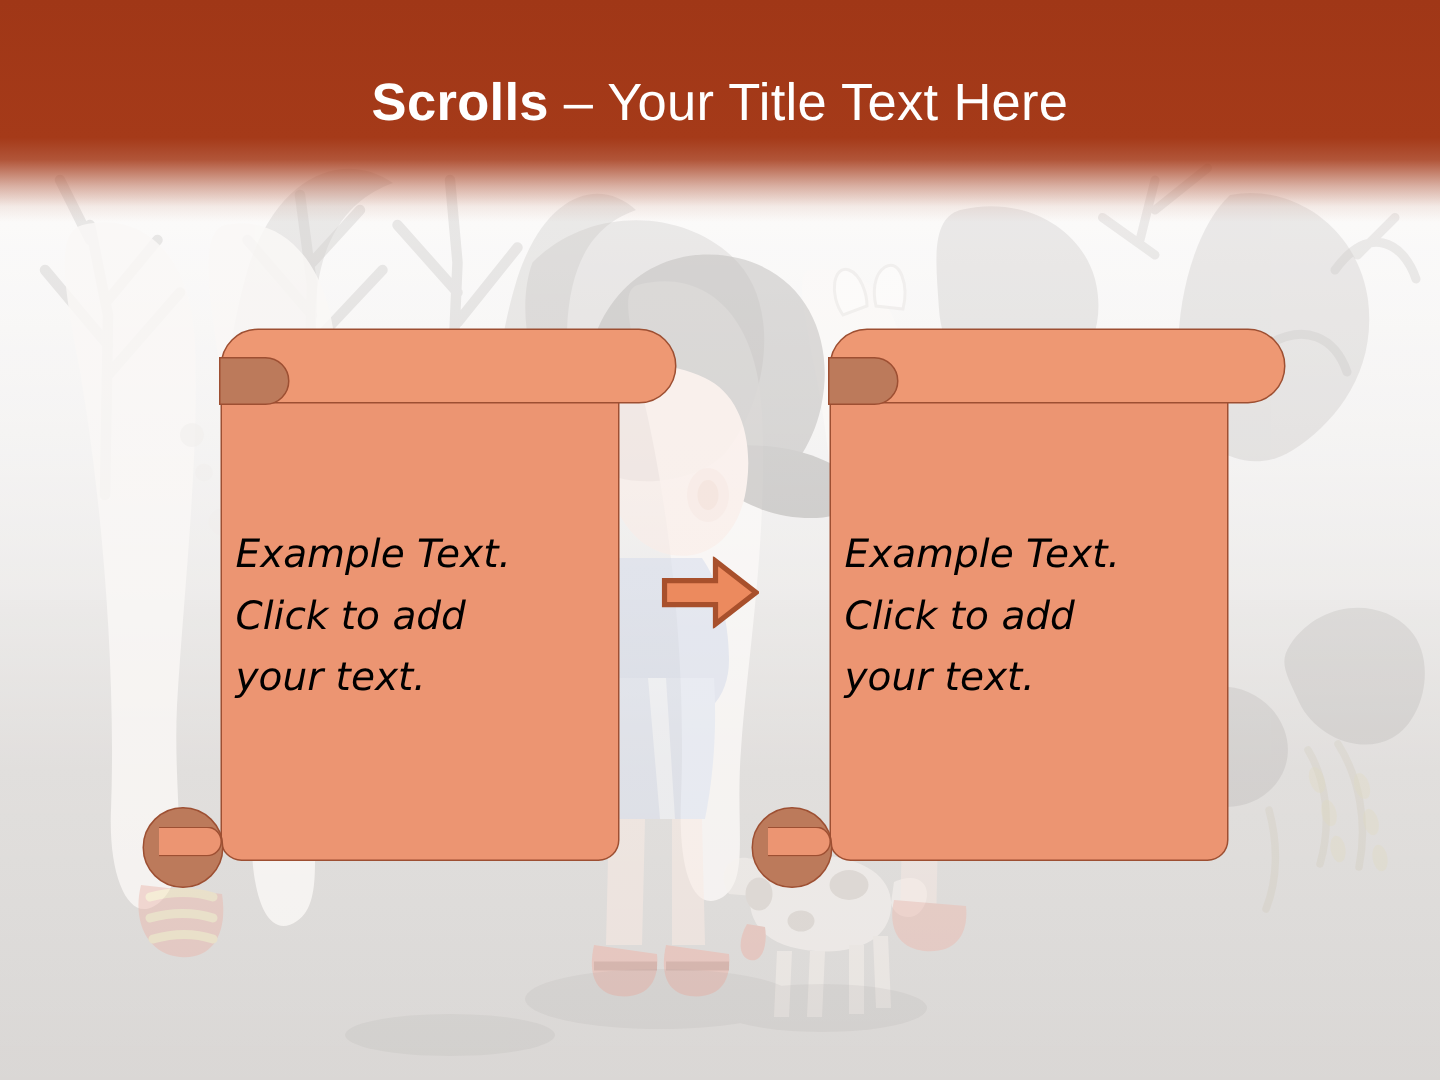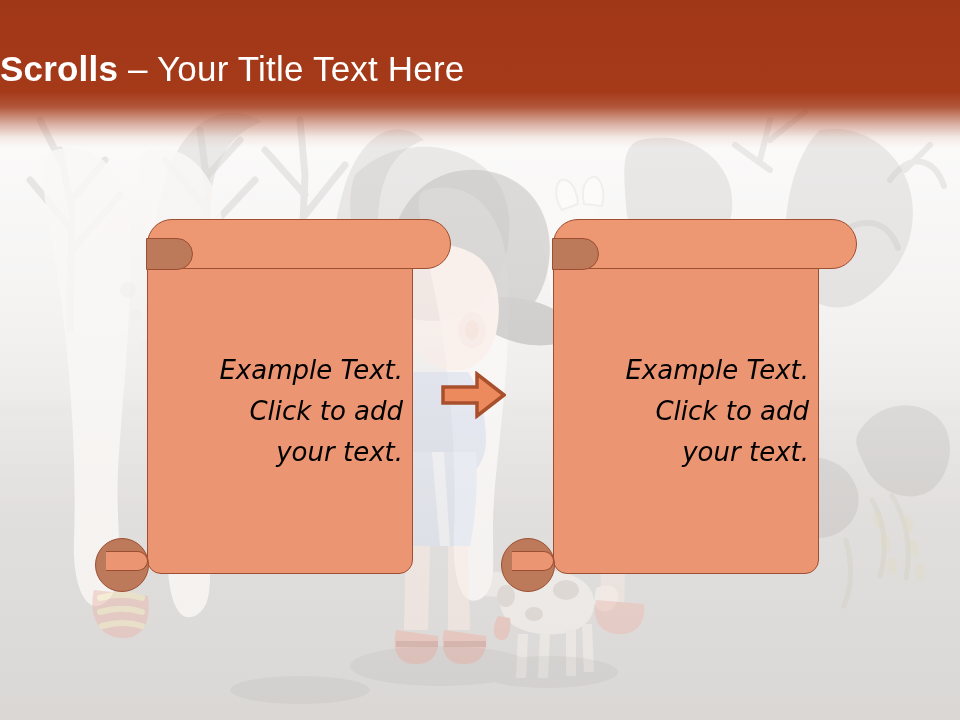--- a/index.html
+++ b/index.html
@@ -63,20 +63,21 @@
                 rgba(178,88,60,0.45) 84%,
                 rgba(205,150,130,0.16) 93%,
                 rgba(230,200,190,0.00) 100%);
     pointer-events: none;
   }
   #title-text {
     position: absolute;
     left: 0;
     top: 48px;
     width: 960px;
+    text-align: center;
     color: #ffffff;
     font-size: 35px;
     line-height: 42px;
     letter-spacing: 0.2px;
     white-space: nowrap;
   }
   #title-text .t-bold { font-weight: bold; }
   #title-text .t-reg  { font-weight: normal; }
 
   
@@ -125,21 +126,21 @@
     border-radius: 0 14px 14px 0;
     z-index: 5;
   }
   .scroll-text {
     position: absolute;
     z-index: 6;
     color: #000000;
     font-style: italic;
     font-size: 26px;
     line-height: 41px;
-    text-align: right;
+    text-align: left;
     font-family: "DejaVu Sans", sans-serif;
   }
 
   
   #arrow {
     position: absolute;
     left: 441px;
     top: 371px;
     width: 65px;
     height: 48px;

